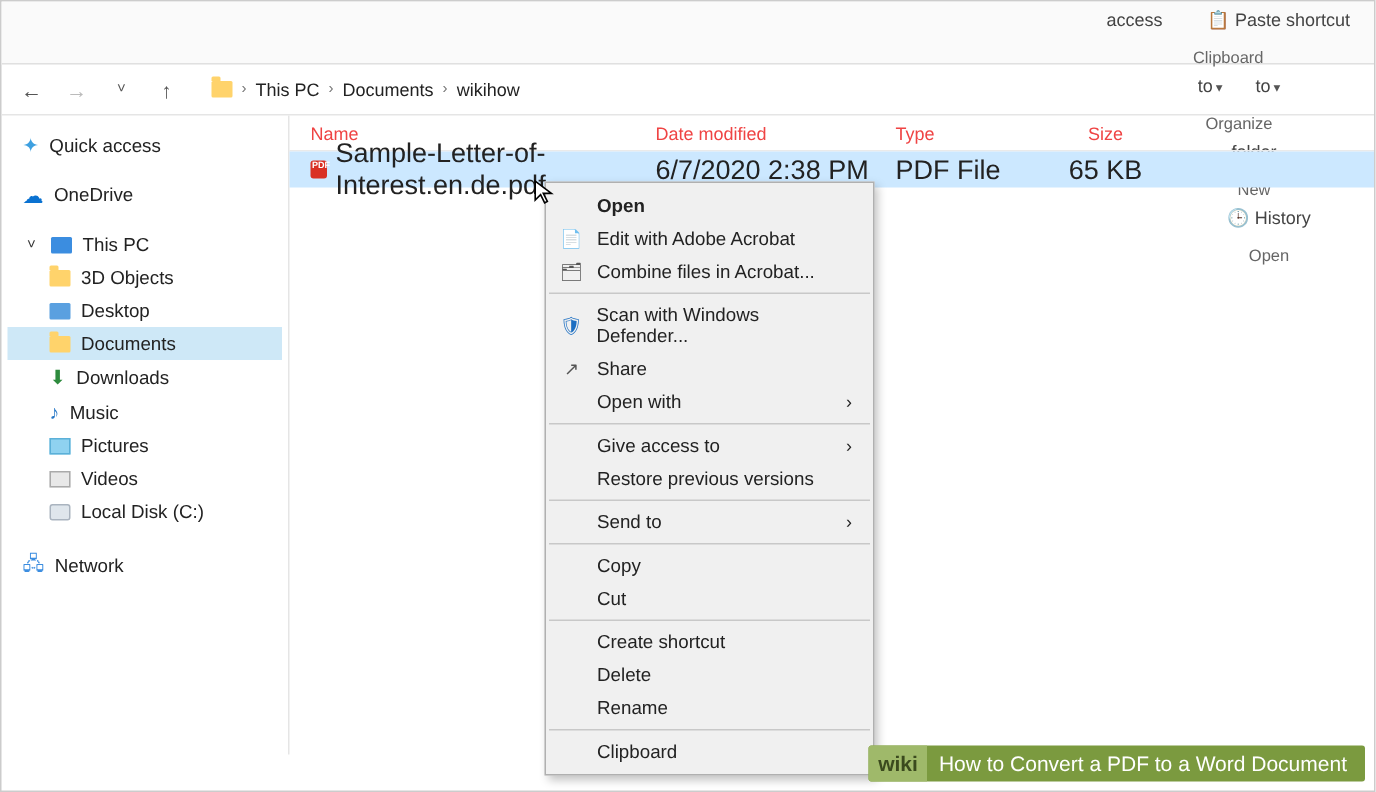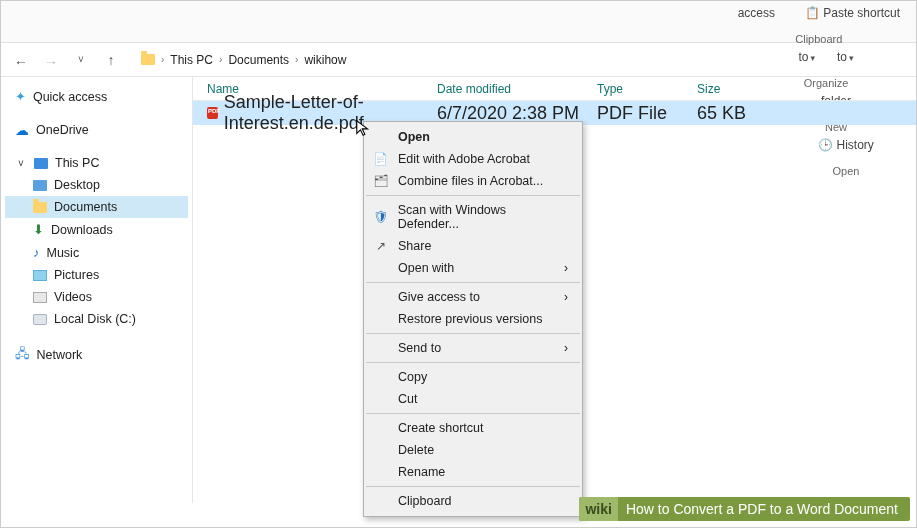--- a/index.html
+++ b/index.html
@@ -13,25 +13,25 @@
   .addr .navbtn { width:24px; height:24px; display:flex; align-items:center; justify-content:center; color:#555; font-size:14px;}
   .addr .chev2 { color:#777; font-size:10px;}
   .addr .crumb { color:#222; font-size:12px;}
   .main { display:flex; height: calc(100% - 42px - 34px - 24px); }
   .sidebar { width: 192px; border-right:1px solid #e5e5e5; padding:8px 4px; overflow:hidden;}
   .sidebar .item { display:flex; align-items:center; gap:7px; padding:4px 10px; font-size:12.5px; color:#222; white-space:nowrap;}
   .sidebar .item.sel2 { background:#cee8f7;}
   .sidebar .item .chk { width:12px; display:inline-flex; justify-content:center; color:#333; font-size:10px;}
   .sidebar .sep { height:10px; }
   .content { flex:1; position:relative; }
-  .cols { display:flex; height:24px; align-items:center; border-bottom:1px solid #eaeaea; padding:0 14px; color:#0f766e; font-size:12px;}
+  .cols { display:flex; height:24px; align-items:center; border-bottom:1px solid #eaeaea; padding:0 14px; color:#ef4444; font-size:12px;}
   .col-name { width:230px; }
   .col-date { width:160px; }
   .col-type { width:100px; }
-  .col-size { width:80px; text-align:left; }
+  .col-size { width:80px; text-align:center; }
   .row { display:flex; align-items:center; height:24px; padding:0 14px; font-size:18px;}
   .row.sel { background:#cce8ff; }
   .row .pdf-ico { width:14px; height:12px; background:#d93025; border-radius:2px; margin-right:6px; display:inline-block; position:relative;}
   .row .pdf-ico::after{content:"PDF"; font-size:6px; color:#fff; position:absolute; top:1px; left:1px; font-weight:bold;}
   .ctx { position:absolute; top:120px; left:362px; width:220px; background:#f0f0f0; border:1px solid #b0b0b0; box-shadow:2px 3px 6px rgba(0,0,0,0.25); padding:4px 0;}
   .ctx .mi { display:flex; align-items:center; gap:8px; padding:4px 14px 4px 8px; font-size:12.5px; color:#222;}
   .ctx .mi.bold { font-weight:bold;}
   .ctx .mi .ic { width:18px; display:inline-flex; justify-content:center; font-size:12px; color:#555;}
   .ctx .mi .arw { margin-left:auto; font-size:12px; color:#222;}
   .ctx hr { border:none; border-top:1px solid #c8c8c8; margin:3px 2px;}
@@ -107,20 +107,24 @@
         <span class="cloud-ico">☁</span>
         <span>OneDrive</span>
       </div>
     <div class="sep"></div>
     <div class="item">
         <span class="chk">˅</span>
         <span class="pc-ico"></span>
         <span>This PC</span>
       </div>
     <div class="item" style="padding-left:28px">
+        <span class="folder-ico"></span>
+        <span>3D Objects</span>
+      </div>
+    <div class="item" style="padding-left:28px">
         <span class="pc-ico" style="background:#5aa0e0"></span>
         <span>Desktop</span>
       </div>
     <div class="item sel2" style="padding-left:28px">
         <span class="folder-ico"></span>
         <span>Documents</span>
       </div>
     <div class="item" style="padding-left:28px">
         <span style="color:#2e8b3e;font-size:13px">⬇</span>
         <span>Downloads</span>

